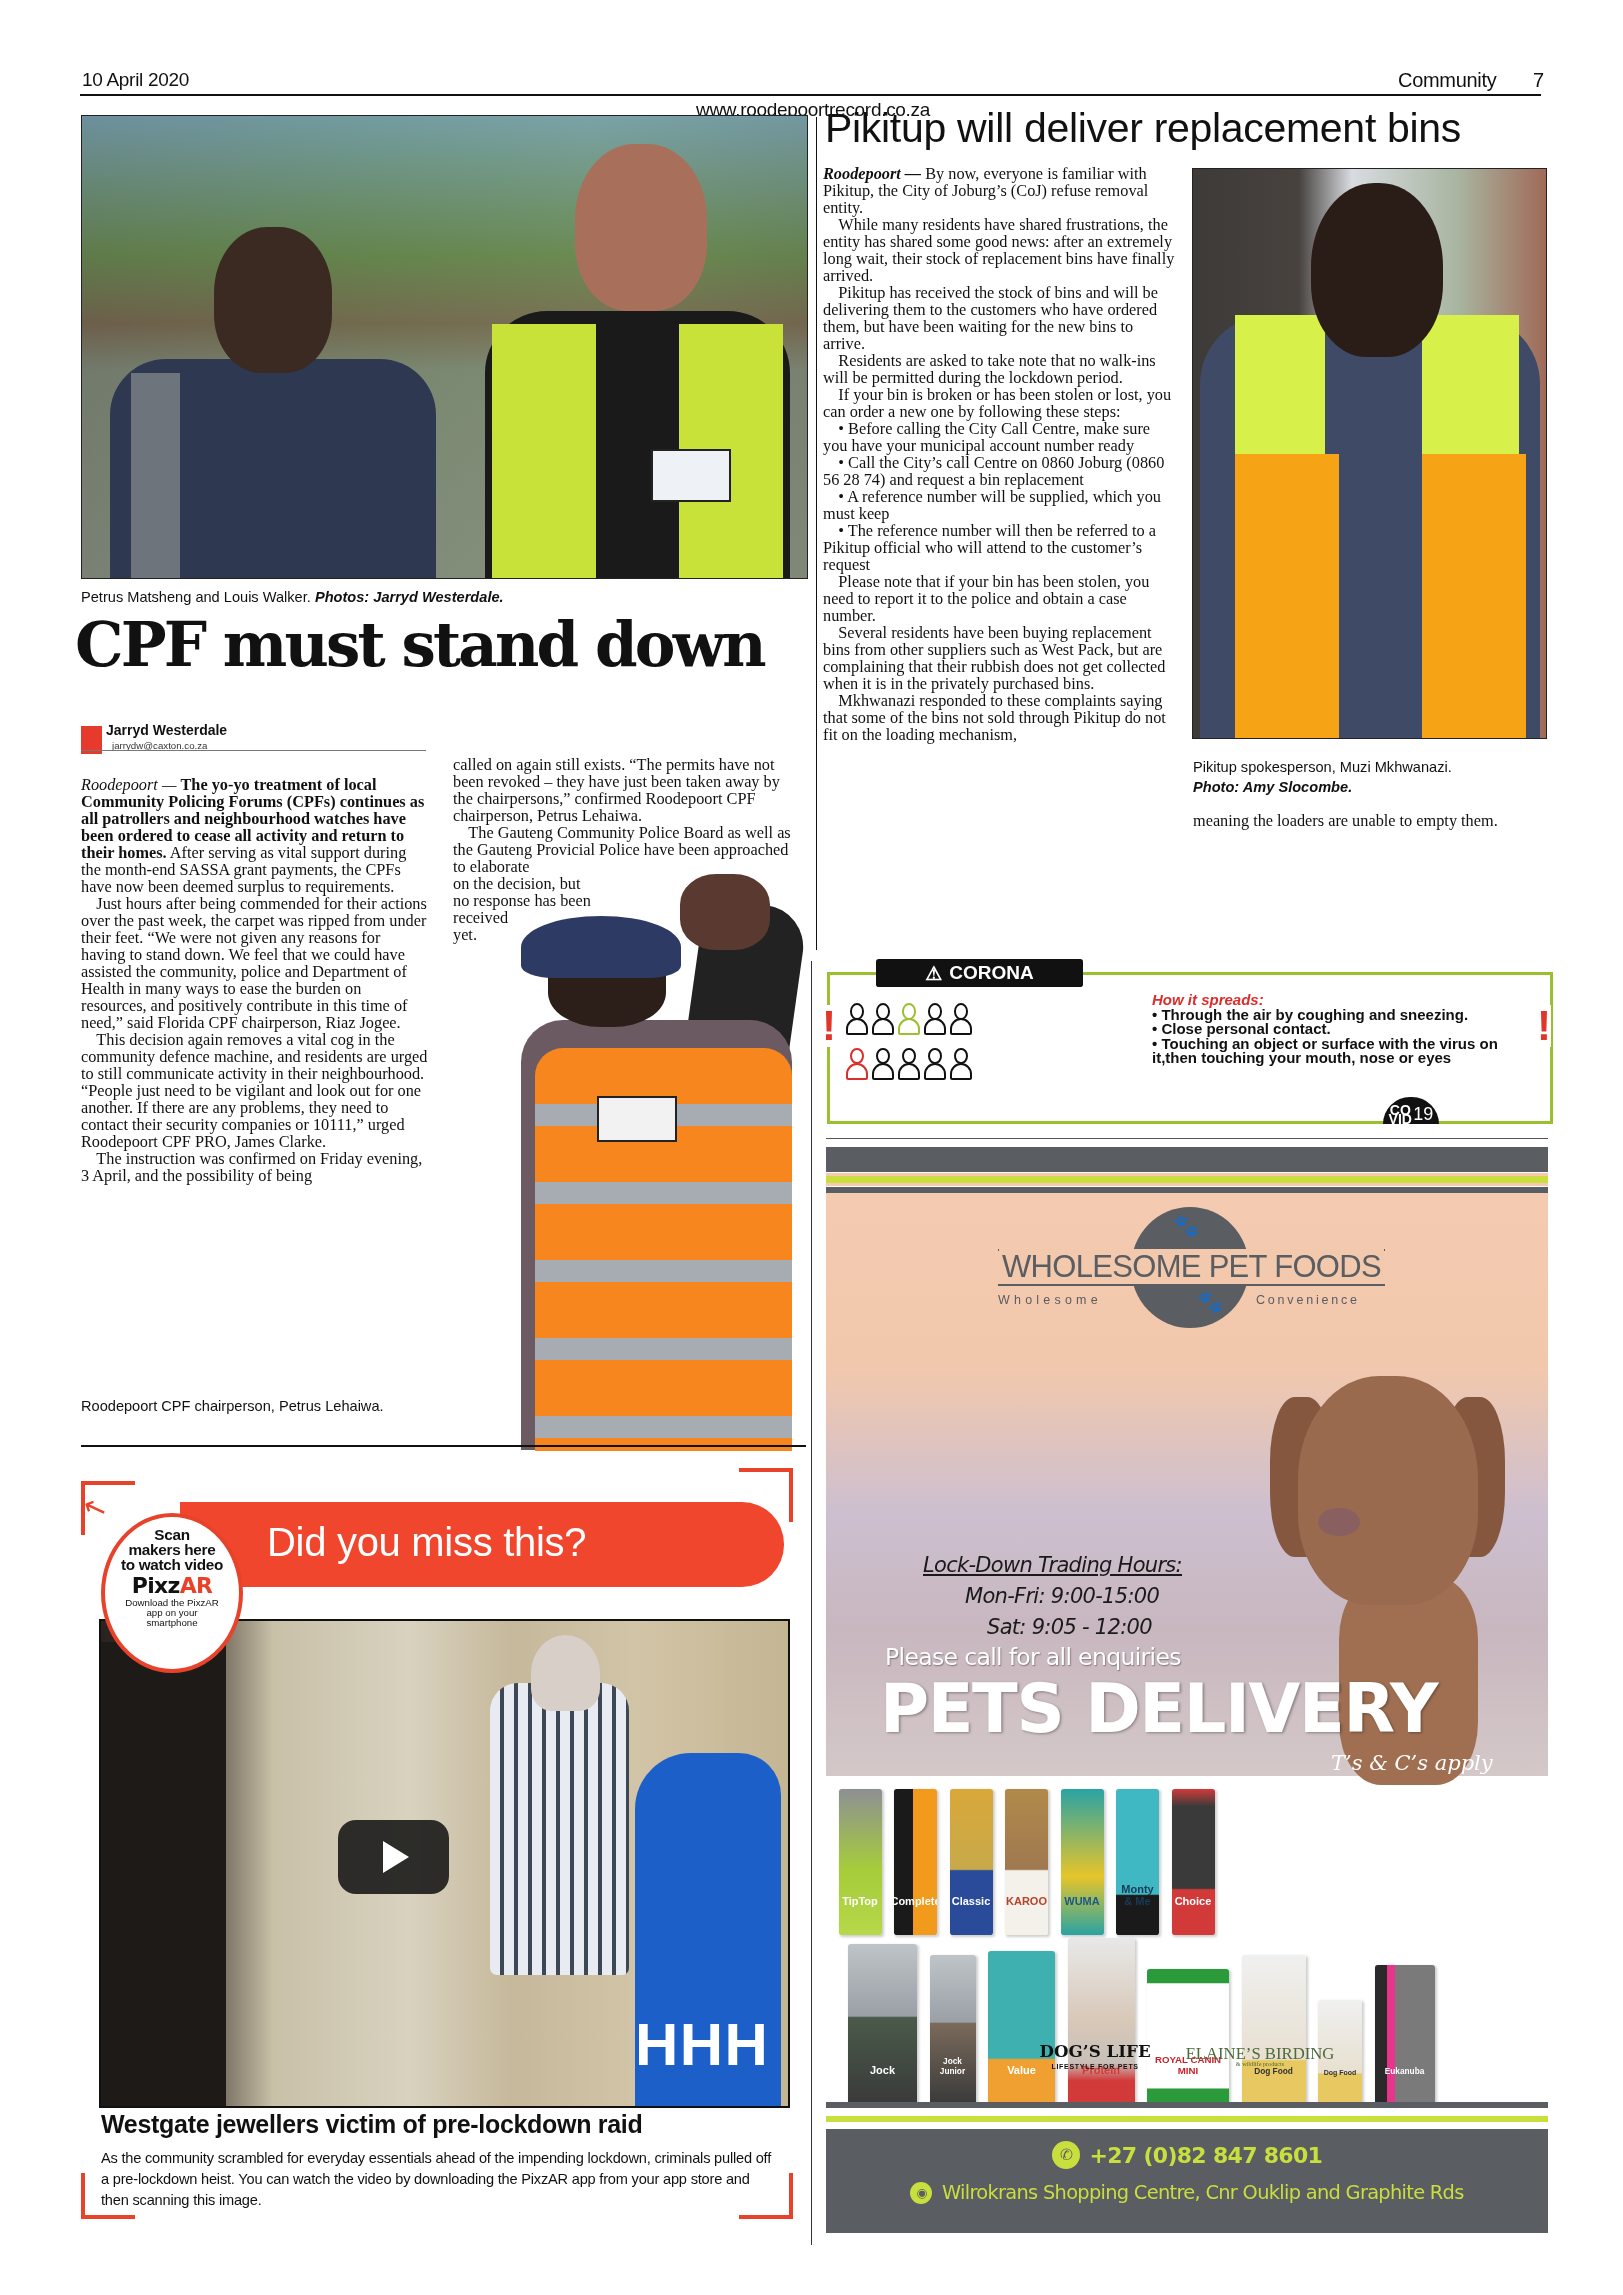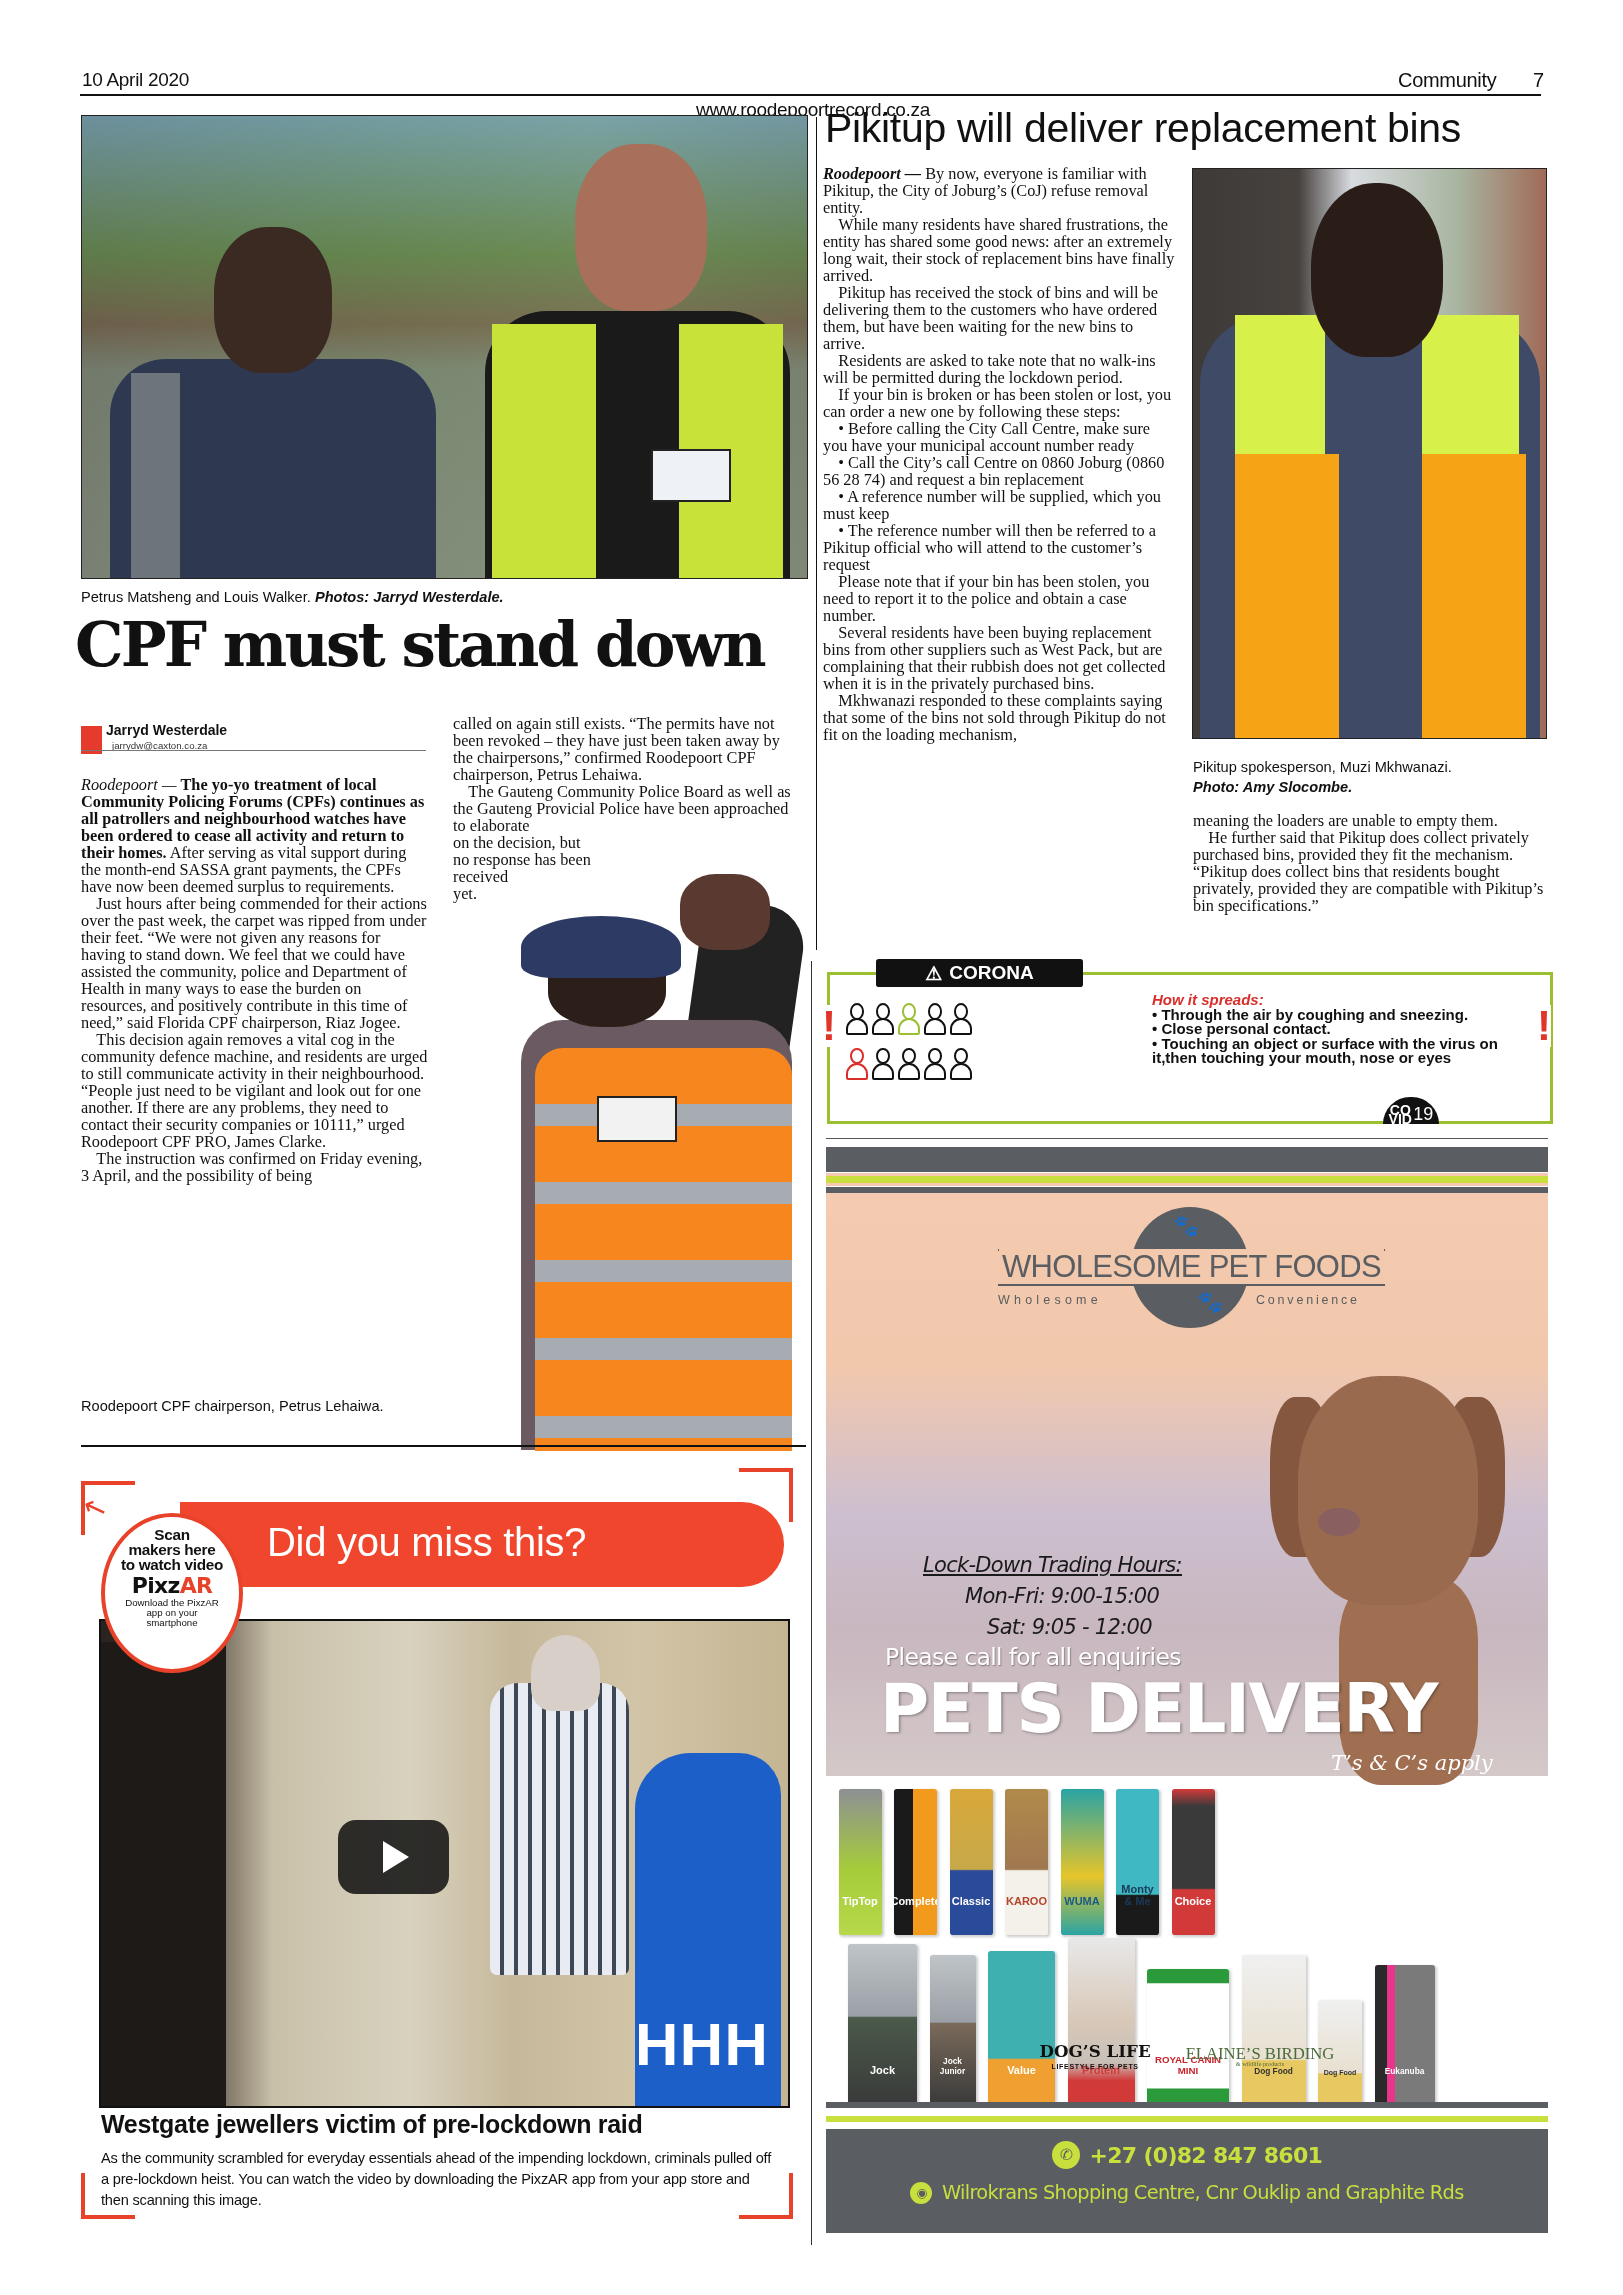--- a/index.html
+++ b/index.html
@@ -182,21 +182,21 @@
   <p class="first">
     <span class="lead-i" style="font-weight:normal;font-style:italic;">Roodepoort —</span>
     <span class="lead-b">The yo-yo treatment of local Community Policing Forums (CPFs) continues as all patrollers and neighbourhood watches have been ordered to cease all activity and return to their homes.</span>
     <span>After serving as vital support during the month-end SASSA grant payments, the CPFs have now been deemed surplus to requirements.</span>
   </p>
   <p>Just hours after being commended for their actions over the past week, the carpet was ripped from under their feet. “We were not given any reasons for having to stand down. We feel that we could have assisted the community, police and Department of Health in many ways to ease the burden on resources, and positively contribute in this time of need,” said Florida CPF chairperson, Riaz Jogee.</p>
   <p>This decision again removes a vital cog in the community defence machine, and residents are urged to still communicate activity in their neighbourhood. “People just need to be vigilant and look out for one another. If there are any problems, they need to contact their security companies or 10111,” urged Roodepoort CPF PRO, James Clarke.</p>
   <p>The instruction was confirmed on Friday evening, 3 April, and the possibility of being</p>
 </div>
 
-<div class="abs body-text" style="left:453px;top:715px;width:344px;">
+<div class="abs body-text" style="left:453px;top:756px;width:344px;">
   <p class="first">called on again still exists. “The permits have not been revoked – they have just been taken away by the chairpersons,” confirmed Roodepoort CPF chairperson, Petrus Lehaiwa.</p>
   <p>The Gauteng Community Police Board as well as the Gauteng Provicial Police have been approached to elaborate</p>
   <div>on the decision, but</div>
   <div>no response has been</div>
   <div>received</div>
   <div>yet.</div>
 </div>
 
 <div class="abs fist-man">
   <div class="arm"></div>
@@ -240,21 +240,20 @@
     <div class="vest-top-r"></div>
   <div class="vest-bot-l"></div>
     <div class="vest-bot-r"></div>
   <div class="head"></div>
 </div>
 <div class="abs caption" style="left:1193px;top:759px;">Pikitup spokesperson, Muzi Mkhwanazi.</div>
 <div class="abs caption" style="left:1193px;top:779px;font-weight:bold;font-style:italic;">Photo: Amy Slocombe.</div>
 
 <div class="abs body-text" style="left:1193px;top:812px;width:354px;">
   <p class="first">meaning the loaders are unable to empty them.</p>
-  <p>He further said that Pikitup does collect privately purchased bins, provided they fit the mechanism. “Pikitup does collect bins that residents bought privately, provided they are compatible with Pikitup’s bin specifications.”</p>
 </div>
 
 <div class="abs corona-box"></div>
 <div class="abs corona-tag">
   <span>⚠</span>
   <span>CORONA</span>
 </div>
 <div class="abs corona-excl" style="left:822px;top:1005px;">!</div>
 <div class="abs corona-excl" style="left:1537px;top:1005px;">!</div>
 

